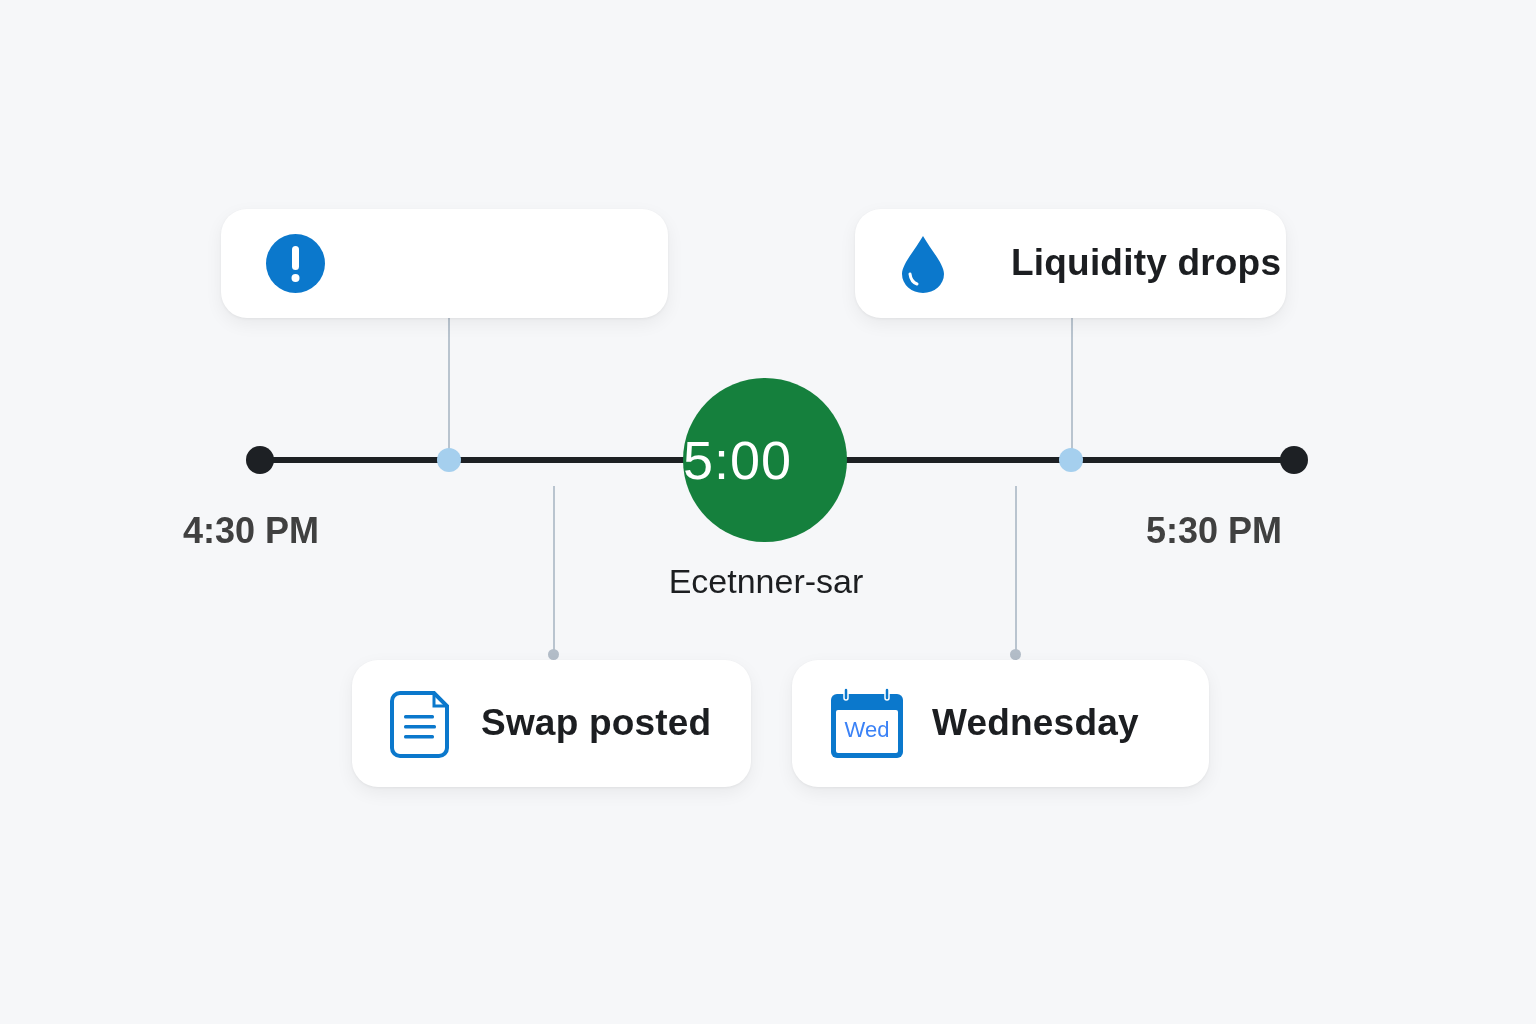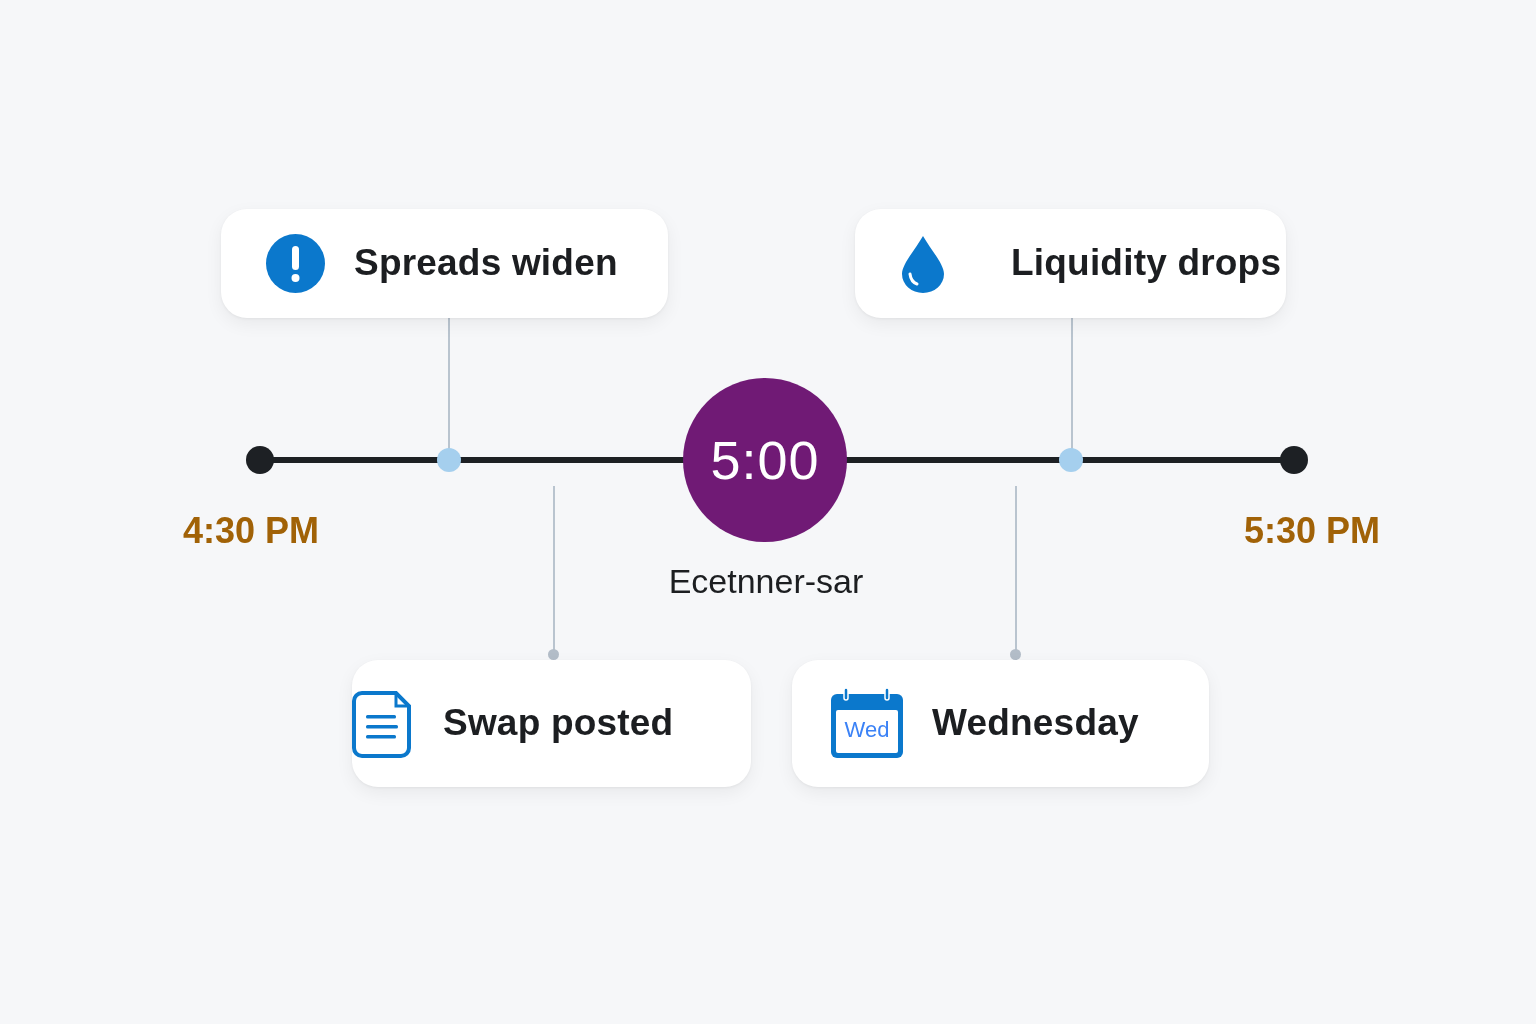--- a/index.html
+++ b/index.html
@@ -14,24 +14,24 @@
       box-shadow: 0 6px 18px rgba(0,0,0,0.06), 0 1px 3px rgba(0,0,0,0.05);
       display: flex; align-items: center; box-sizing: border-box;
     }
     .card .label { font-size: 37px; font-weight: 700; letter-spacing: 0.2px; color: #1c1e21; line-height: 1.05; }
     .icon { flex: 0 0 auto; display: flex; align-items: center; justify-content: center; }
     .axis { position: absolute; height: 6px; background: #1d2024; border-radius: 3px; }
     .endpoint { position: absolute; width: 28px; height: 28px; border-radius: 50%; background: #1d2024; }
     .event-dot { position: absolute; width: 24px; height: 24px; border-radius: 50%; background: #a5cfee; }
     .vline { position: absolute; width: 2px; background: #b9c4cf; }
     .small-dot { position: absolute; width: 11px; height: 11px; border-radius: 50%; background: #b3bdc8; }
-    .time-label { position: absolute; font-size: 36px; font-weight: 700; color: #a16207; }
+    .time-label { position: absolute; font-size: 36px; font-weight: 700; color: #404040; }
     .center-circle {
       position: absolute; width: 164px; height: 164px; border-radius: 50%;
-      background: #701a75; display: flex; align-items: center; justify-content: center;
+      background: #15803d; display: flex; align-items: center; 
     }
     .center-circle span { color: #fff; font-size: 54px; font-weight: 500; letter-spacing: 1px; }
     .center-caption { position: absolute; font-size: 34px; font-weight: 400; color: #1c1e21; text-align: center; }
   </style>
 </head>
 <body>
 
 <div class="vline" style="left:448px; top:318px; height:142px;"></div>
 <div class="vline" style="left:1071px; top:318px; height:142px;"></div>
 <div class="vline" style="left:553px; top:486px; height:168px;"></div>
@@ -44,44 +44,43 @@
 <div class="endpoint" style="left:1280px; top:446px;"></div>
 <div class="event-dot" style="left:437px; top:448px;"></div>
 <div class="event-dot" style="left:1059px; top:448px;"></div>
 
 <div class="center-circle" style="left:683px; top:378px;">
   <span>5:00</span>
 </div>
 <div class="center-caption" style="left:600px; top:562px; width:332px;">Ecetnner-sar</div>
 
 <div class="time-label" style="left:183px; top:510px;">4:30 PM</div>
-<div class="time-label" style="left:1244px; top:510px;">5:30 PM</div>
+<div class="time-label" style="left:1146px; top:510px;">5:30 PM</div>
 
 <div class="card" style="left:221px; top:209px; width:447px; height:109px; padding-left:45px;">
   <span class="icon" style="width:59px; height:59px;">
     <svg width="59" height="59" viewBox="0 0 59 59">
       <circle cx="29.5" cy="29.5" r="29.5" fill="#0b78cc"></circle>
       <rect x="26" y="12" width="7" height="24" rx="3.5" fill="#fff"></rect>
       <circle cx="29.5" cy="44" r="4" fill="#fff"></circle>
     </svg>
   </span>
-  <span class="label" style="margin-left:29px;">Spreads widen</span>
 </div>
 
 <div class="card" style="left:855px; top:209px; width:431px; height:109px; padding-left:46px;gap:36px;">
   <span class="icon" style="width:44px; height:60px;">
     <svg width="44" height="60" viewBox="0 0 44 60">
       <path d="M22 2 C 30 16, 43 30, 43 40 A 21 19 0 0 1 1 40 C 1 30, 14 16, 22 2 Z" fill="#0b78cc"></path>
       <path d="M9 40 Q 10 48 16 50" stroke="#fff" stroke-width="3" fill="none" stroke-linecap="round"></path>
     </svg>
   </span>
   <span class="label" style="margin-left:30px;">Liquidity drops</span>
 </div>
 
-<div class="card" style="left:352px; top:660px; width:399px; height:127px; ">
+<div class="card" style="left:352px; top:660px; width:399px; height:127px; padding-left:38px;">
   <span class="icon" style="width:60px; height:68px;">
     <svg width="60" height="68" viewBox="0 0 60 68">
       <path d="M10 3 H44 L57 16 V58 A8 8 0 0 1 49 66 H10 A8 8 0 0 1 2 58 V11 A8 8 0 0 1 10 3 Z" fill="none" stroke="#0b78cc" stroke-width="4"></path>
       <path d="M44 3 V16 H57" fill="none" stroke="#0b78cc" stroke-width="3"></path>
       <rect x="14" y="25" width="30" height="3.5" rx="1.5" fill="#0b78cc"></rect>
       <rect x="14" y="35" width="32" height="3.5" rx="1.5" fill="#0b78cc"></rect>
       <rect x="14" y="45" width="30" height="3.5" rx="1.5" fill="#0b78cc"></rect>
     </svg>
   </span>
   <span class="label" style="margin-left:31px;">Swap posted</span>

